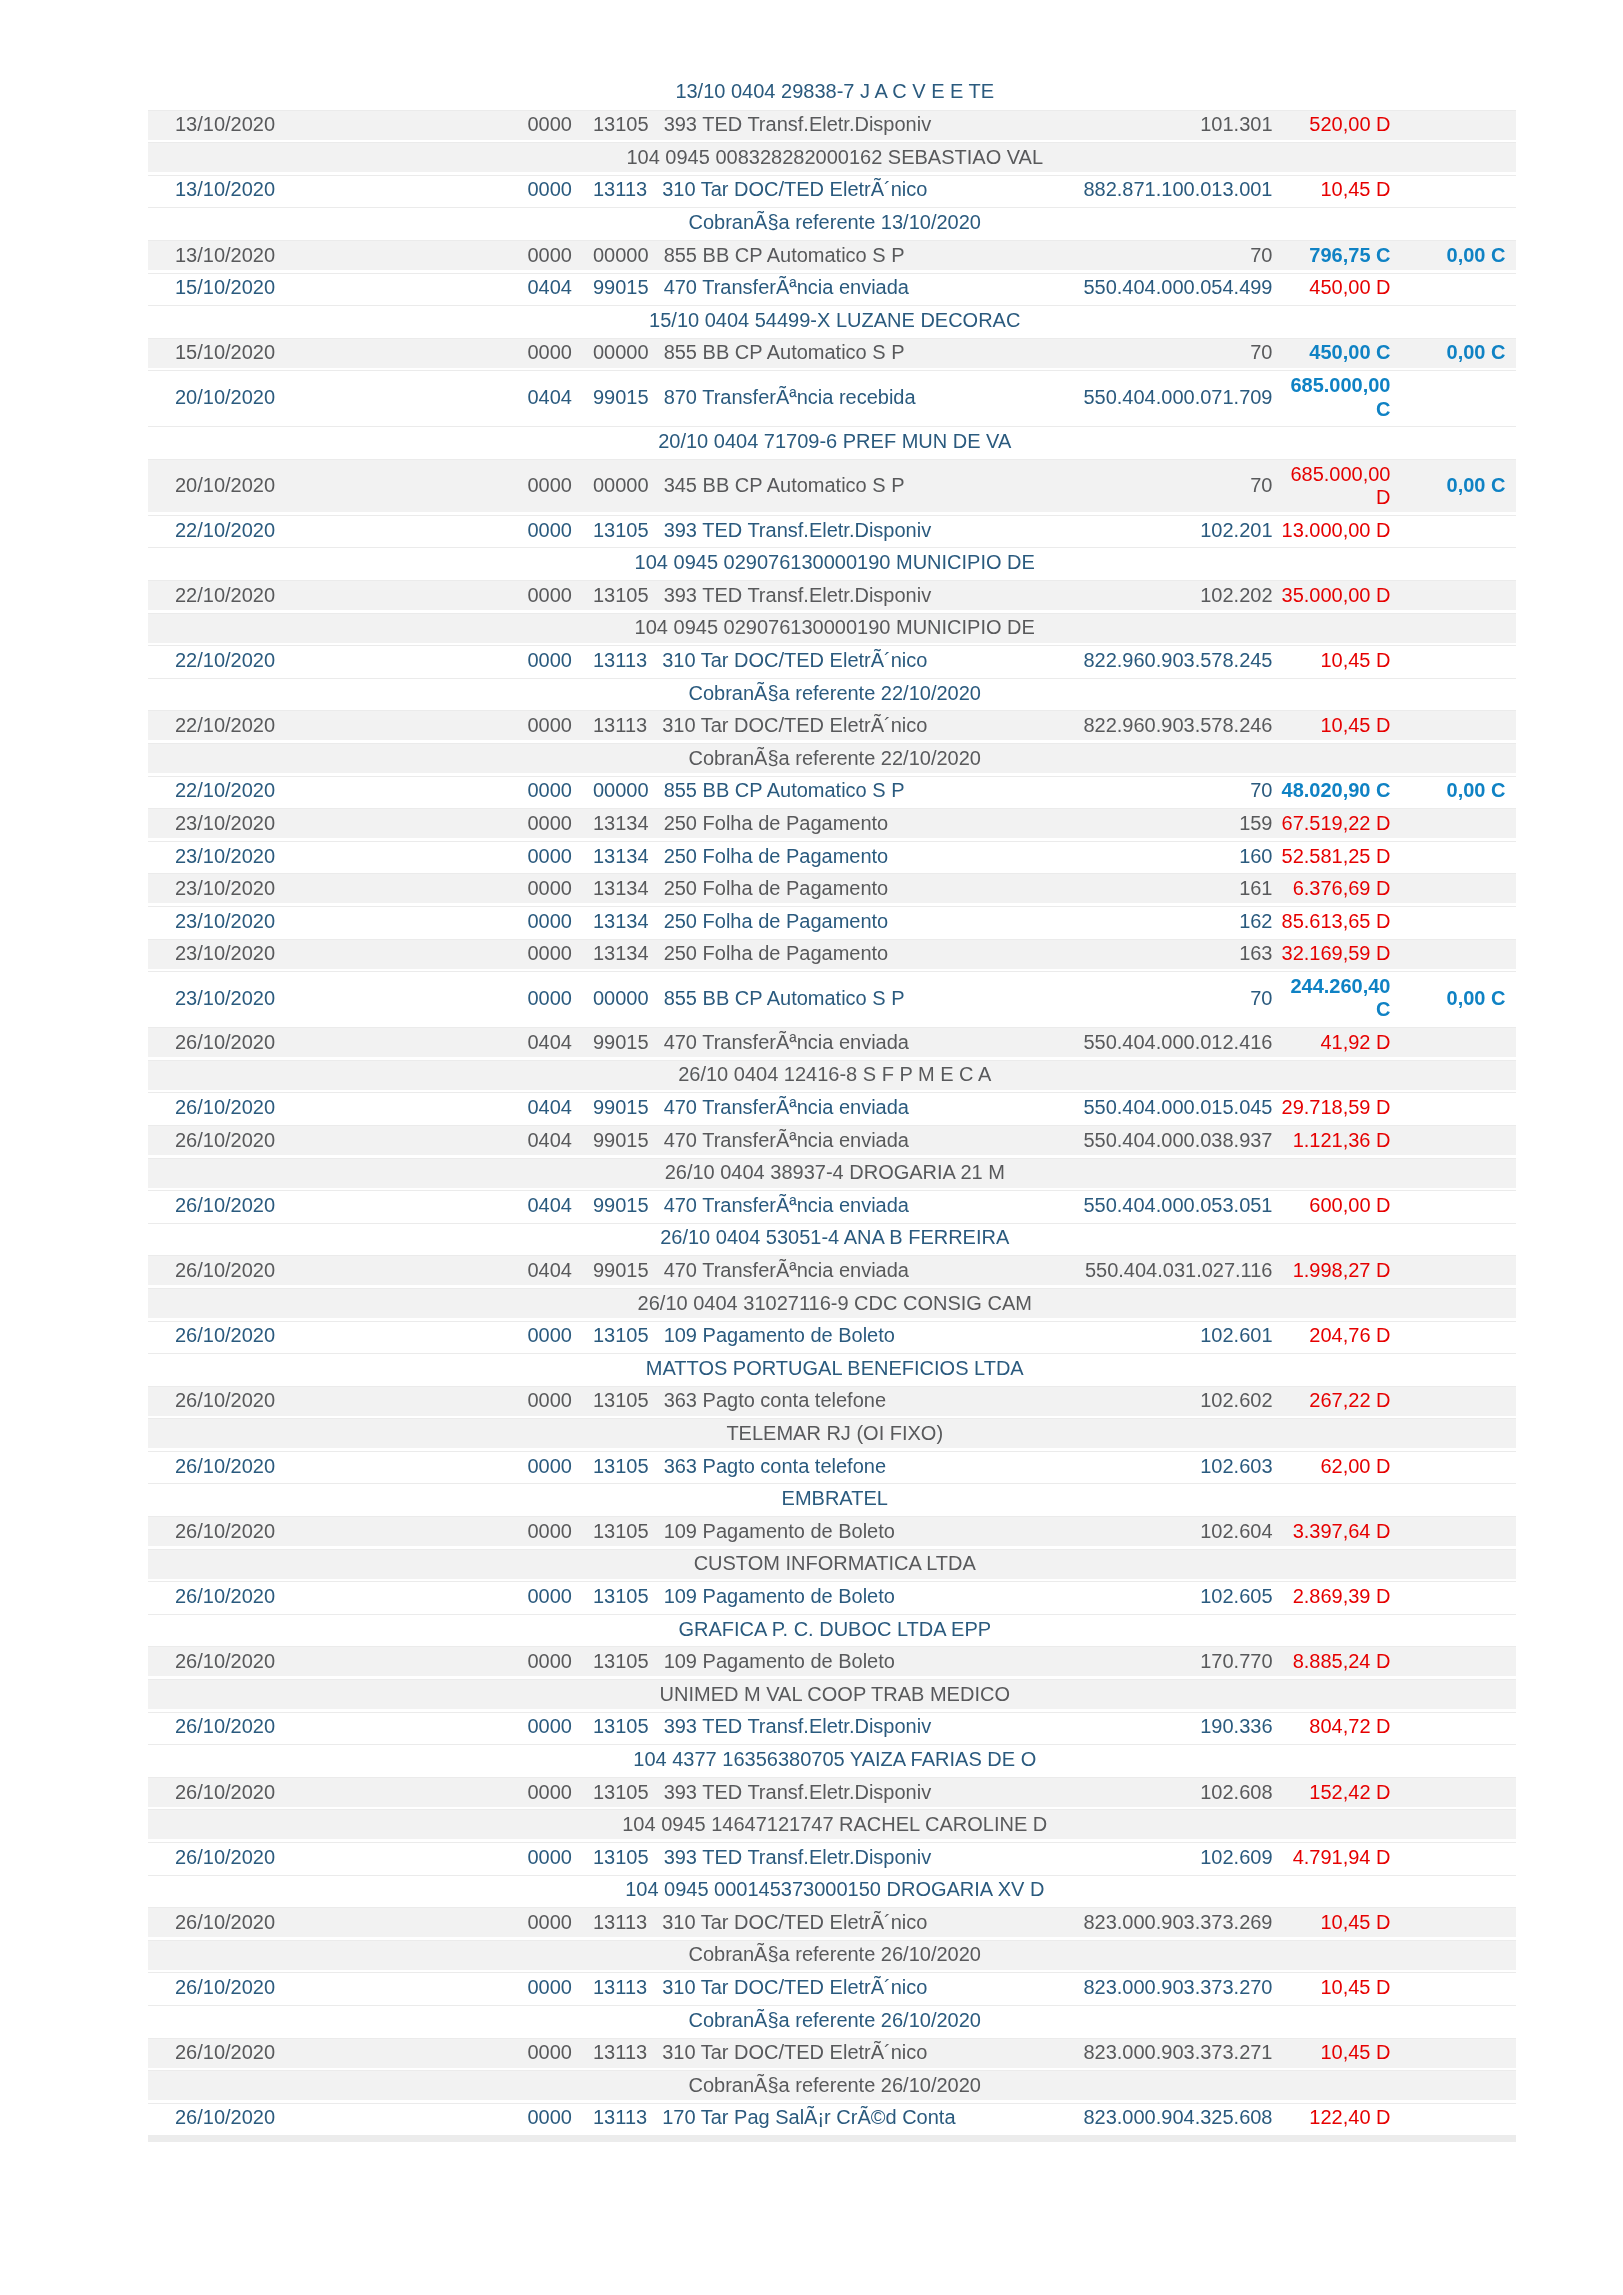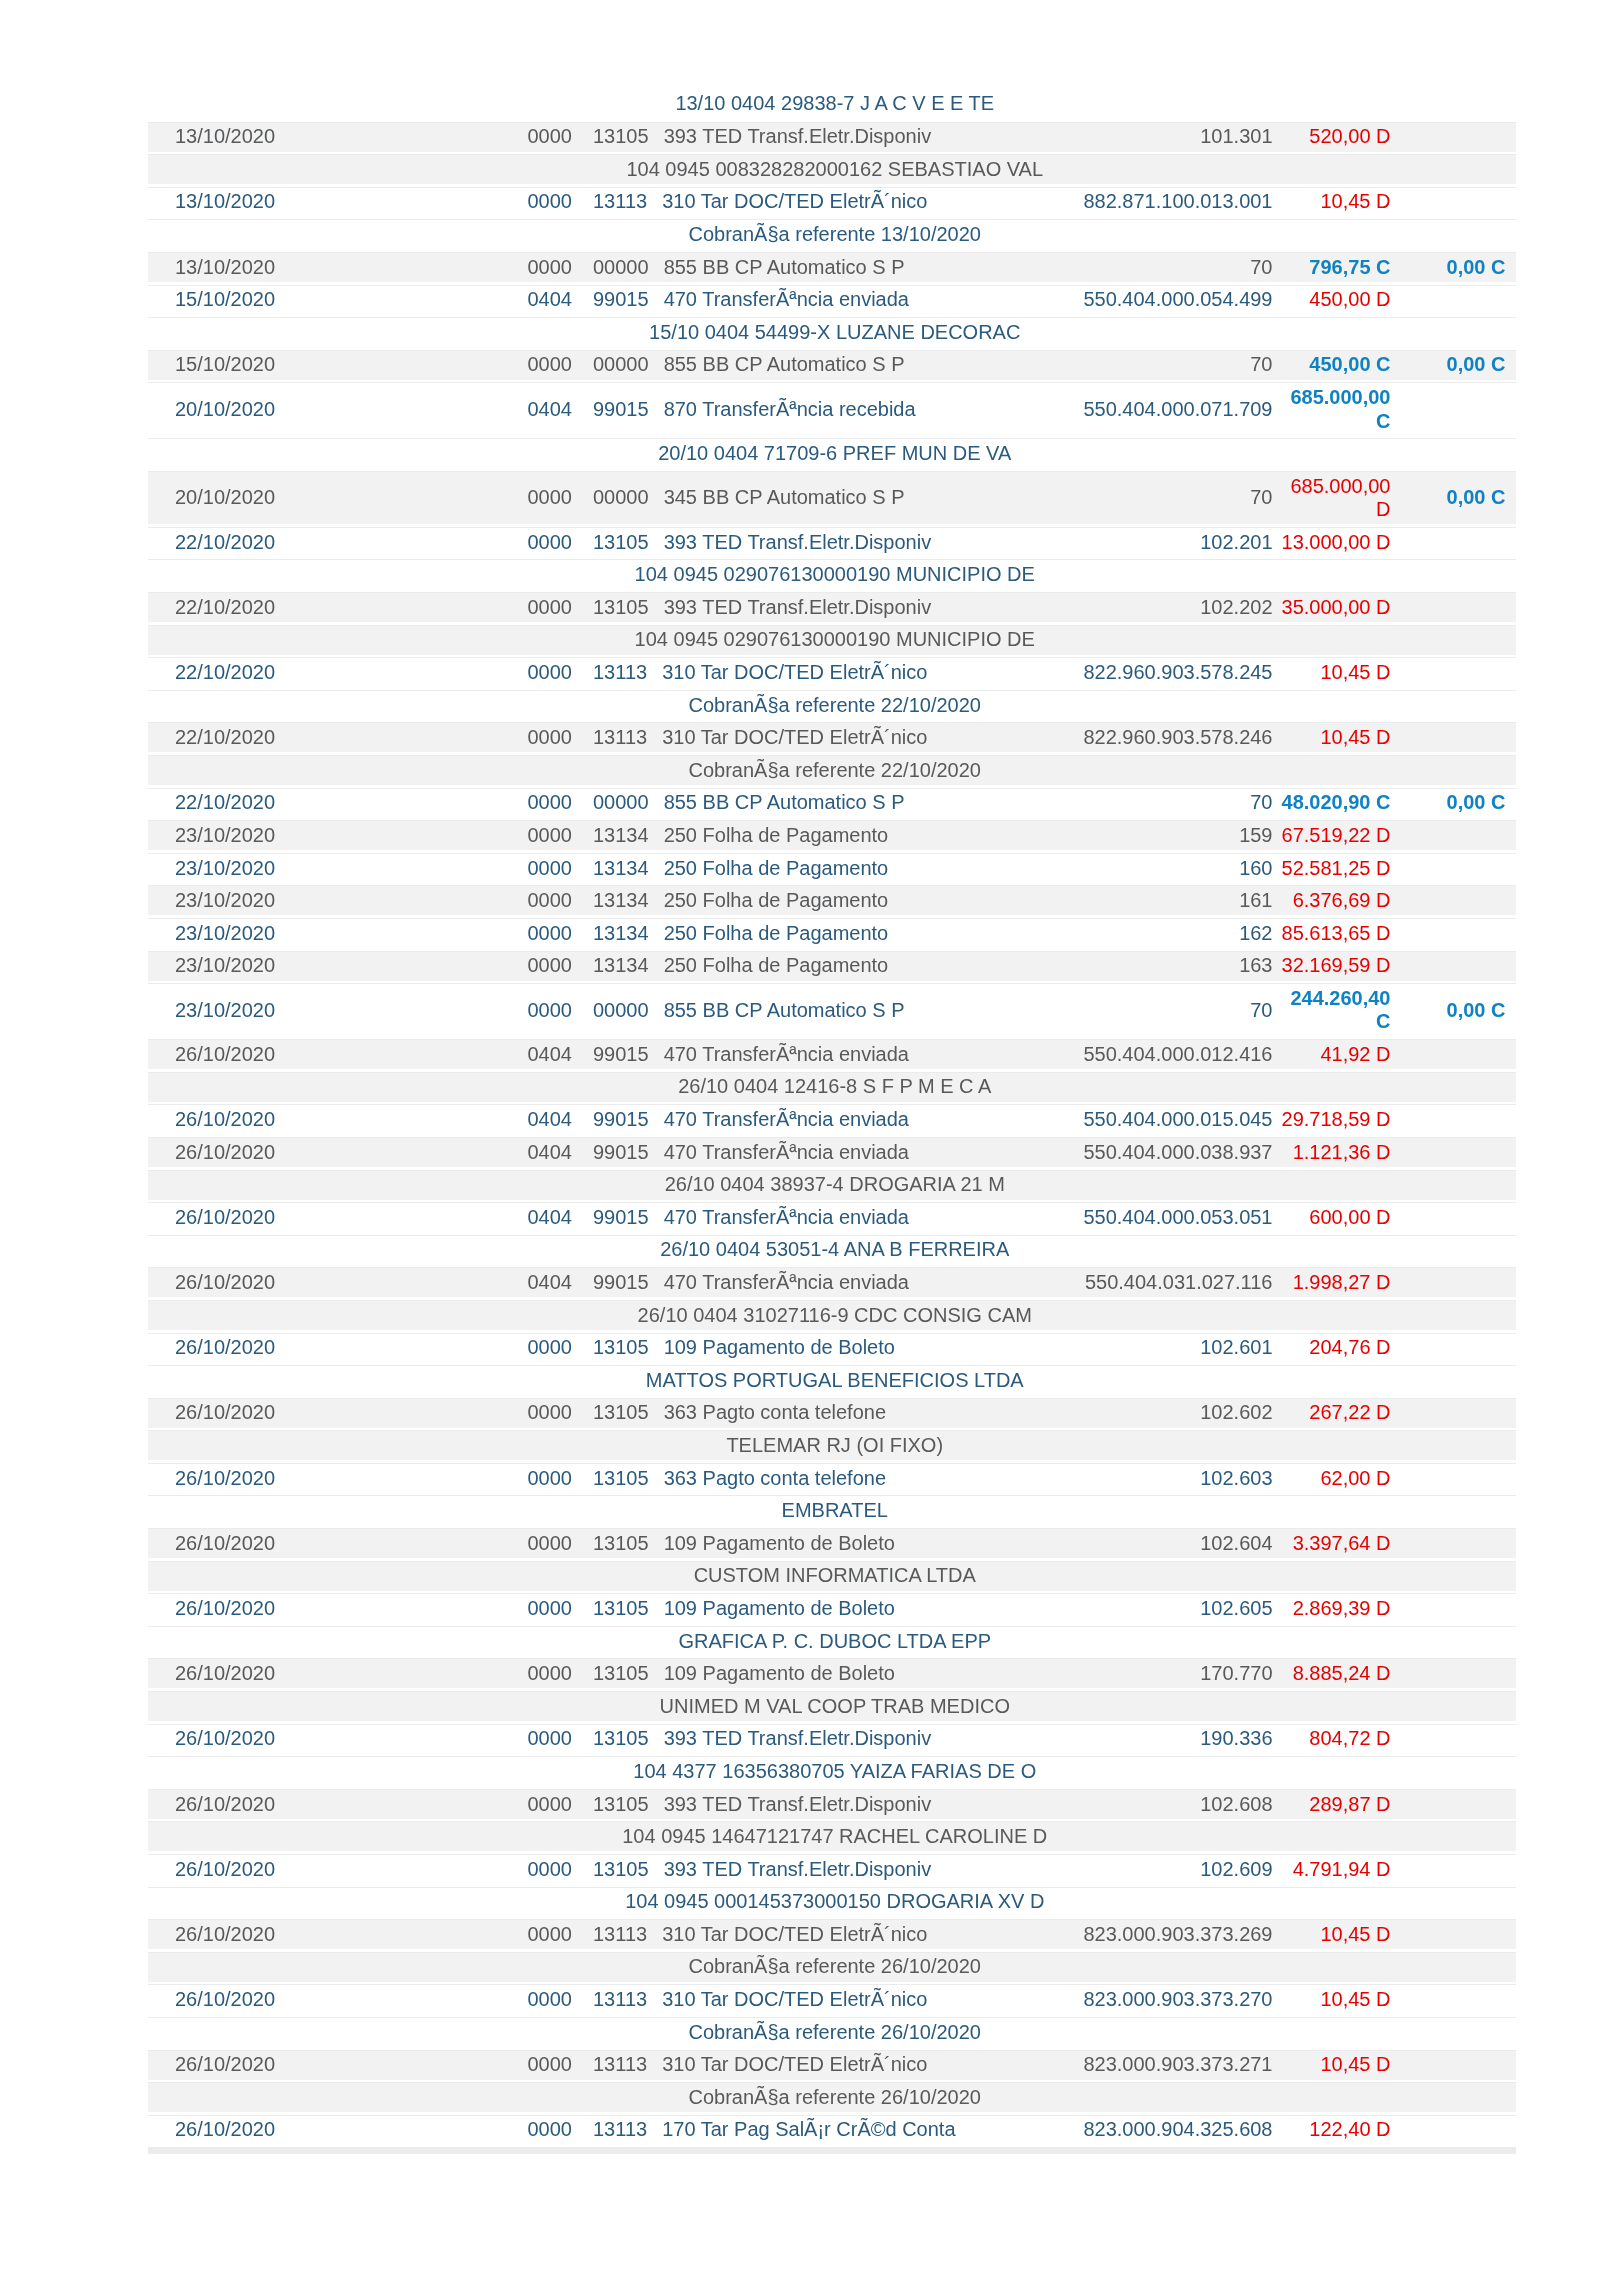--- a/index.html
+++ b/index.html
@@ -12,21 +12,21 @@
     height: 2295px;
     position: relative;
     font-family: "Liberation Sans", sans-serif;
     font-size: 20px;
     color: #58595b;
     overflow: hidden;
   }
   .table {
     position: absolute;
     left: 148px;
-    top: 89px;
+    top: 77px;
     width: 1368px;
   }
   .table::after {
     content: "";
     display: block;
     height: 6.5px;
     background: #ececec;
   }
   .row {
     display: flex;
@@ -570,21 +570,21 @@
     <div class="cell c-bal"></div>
   </div>
 
   <div class="row gray graytext">
     <div class="cell c-date">26/10/2020</div>
     <div class="cell c-ag">0000</div>
     <div class="c-hist">
       <span class="lot">13105</span><span class="desc">393 TED Transf.Eletr.Disponiv</span>
     </div>
     <div class="cell c-doc">102.608</div>
-    <div class="cell c-val debit">289,87 D</div>
+    <div class="cell c-val debit">152,42 D</div>
     <div class="cell c-bal"></div>
   </div>
 
   <div class="row sub gray graytext">
     <div class="cell c-date"></div>
     <div class="cell c-ag"></div>
     <div class="c-hist">104 0945 14647121747 RACHEL CAROLINE D</div>
     <div class="cell c-doc"></div>
     <div class="cell c-val"></div>
     <div class="cell c-bal"></div>

